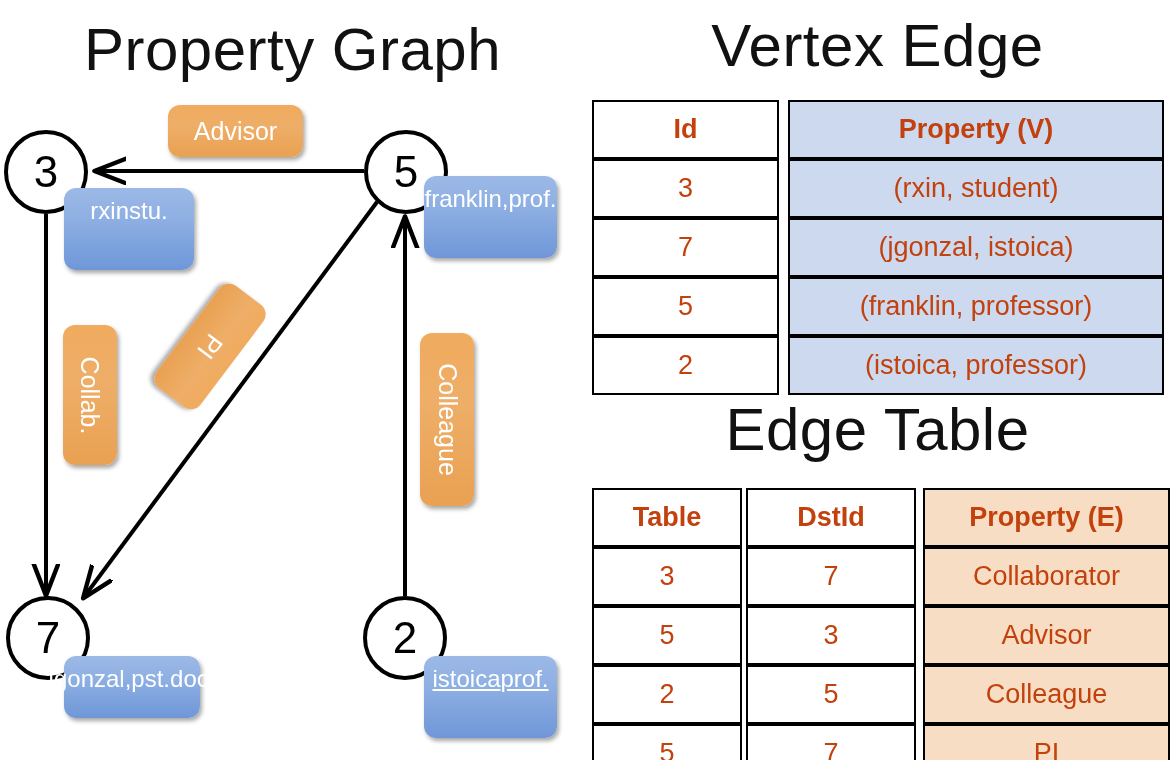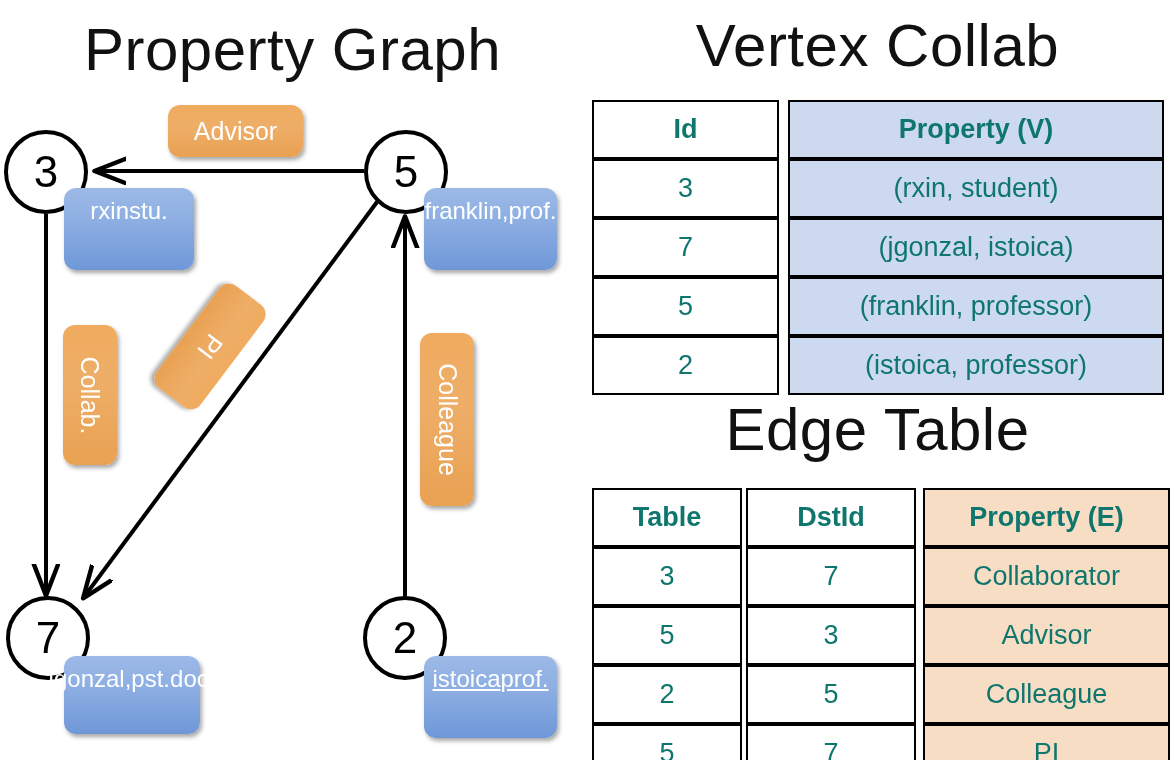--- a/index.html
+++ b/index.html
@@ -107,21 +107,21 @@
     position: absolute;
     border-collapse: separate;
     border-spacing: 0;
     table-layout: fixed;
   }
   .tbl td, .tbl th {
     border: 2px solid #000000;
     font-family: "Liberation Sans", sans-serif;
     font-weight: 300;
     font-size: 27px;
-    color: #0f766e;
+    color: #c2410c;
     text-align: center;
     padding: 0;
     height: 55px;
     line-height: 55px;
     background: #ffffff;
     overflow: hidden;
     white-space: nowrap;
   }
   .tbl th {
     font-weight: bold;
@@ -135,21 +135,21 @@
   .tbl .v-prop { background: #ccd9ef; }
   .tbl .e-prop { background: #f7ddc3; }
 
   #vertex-table { left: 592px; top: 100px; width: 572px; }
   #edge-table   { left: 592px; top: 488px; width: 578px; }
 </style>
 </head>
 <body>
 
 <div class="title" id="title-property-graph">Property Graph</div>
-<div class="title" id="title-vertex-table">Vertex Collab</div>
+<div class="title" id="title-vertex-table">Vertex Edge</div>
 <div class="title" id="title-edge-table">Edge Table</div>
 
 <div id="graph-panel">
 
   <svg id="graph-svg" viewBox="0 0 585 760">
     <defs>
       <marker id="arrowhead" markerWidth="9" markerHeight="9" refX="7.6" refY="3.4" orient="auto" markerUnits="strokeWidth">
         <path d="M0,0.3 L8,3.4 L0,6.5" fill="none" stroke="#000" stroke-width="1.1" stroke-linecap="round" stroke-linejoin="round"></path>
       </marker>
     </defs>
@@ -173,25 +173,25 @@
     <span class="node-label">7</span>
   </div>
   <div class="node-circle" style="left:363px; top:596px; width:84px; height:84px;">
     <span class="node-label">2</span>
   </div>
 
   <div class="prop-box" style="left:64px; top:188px; width:130px; height:82px;">
     <div>rxin</div>
     <div>stu.</div>
   </div>
-  <div class="prop-box" style="left:424px; top:188px; width:133px; height:82px;">
+  <div class="prop-box" style="left:424px; top:176px; width:133px; height:82px;">
     <div>franklin,</div>
     <div>prof.</div>
   </div>
-  <div class="prop-box" style="left:64px; top:656px; width:136px; height:78px;">
+  <div class="prop-box" style="left:64px; top:656px; width:136px; height:62px;">
     <div>jgonzal,</div>
     <div>pst.doc.</div>
   </div>
   <div class="prop-box" style="left:424px; top:656px; width:133px; height:82px;text-decoration:underline;">
     <div>istoica</div>
     <div>prof.</div>
   </div>
 
   <div class="edge-box" style="left:168px; top:105px; width:135px; height:52px;">
     <span>Advisor</span>

